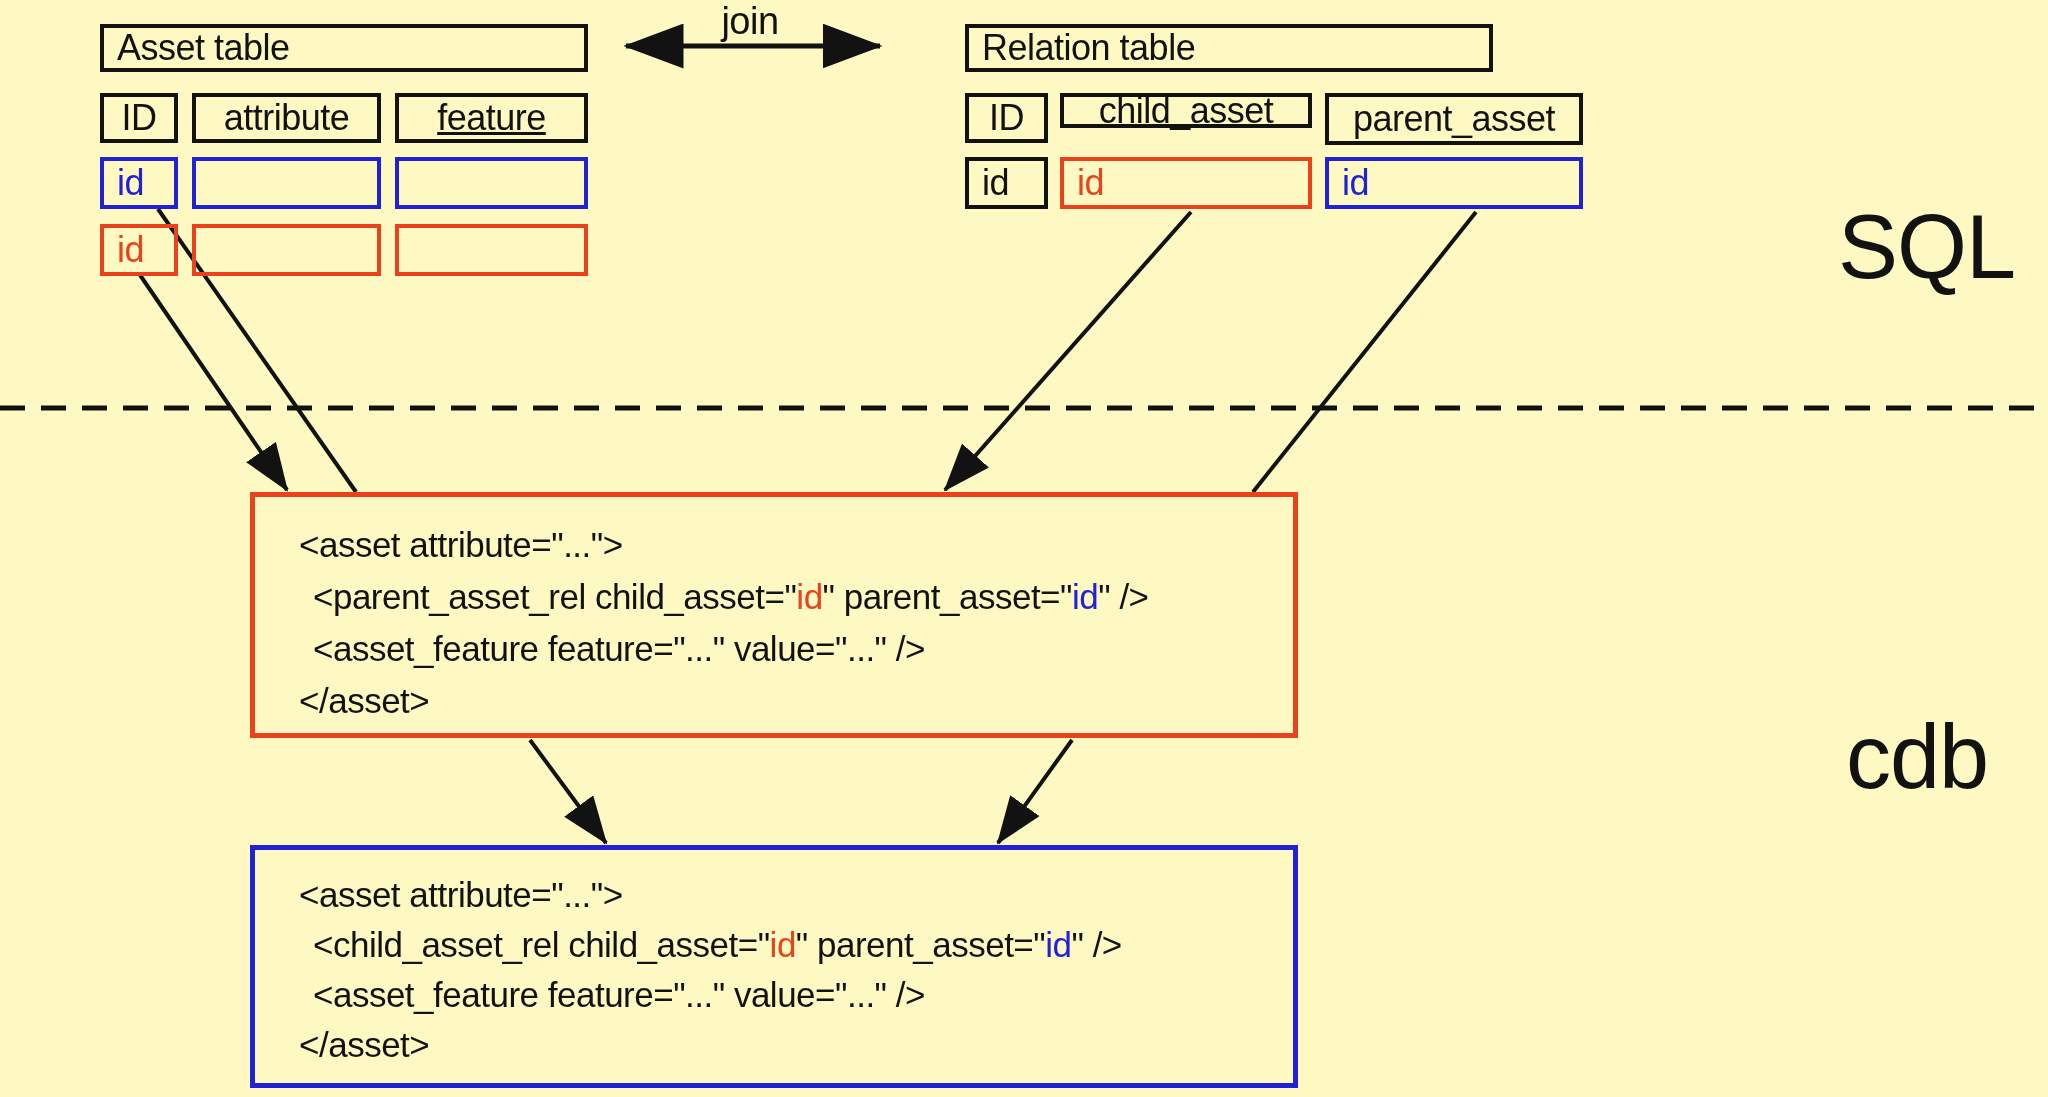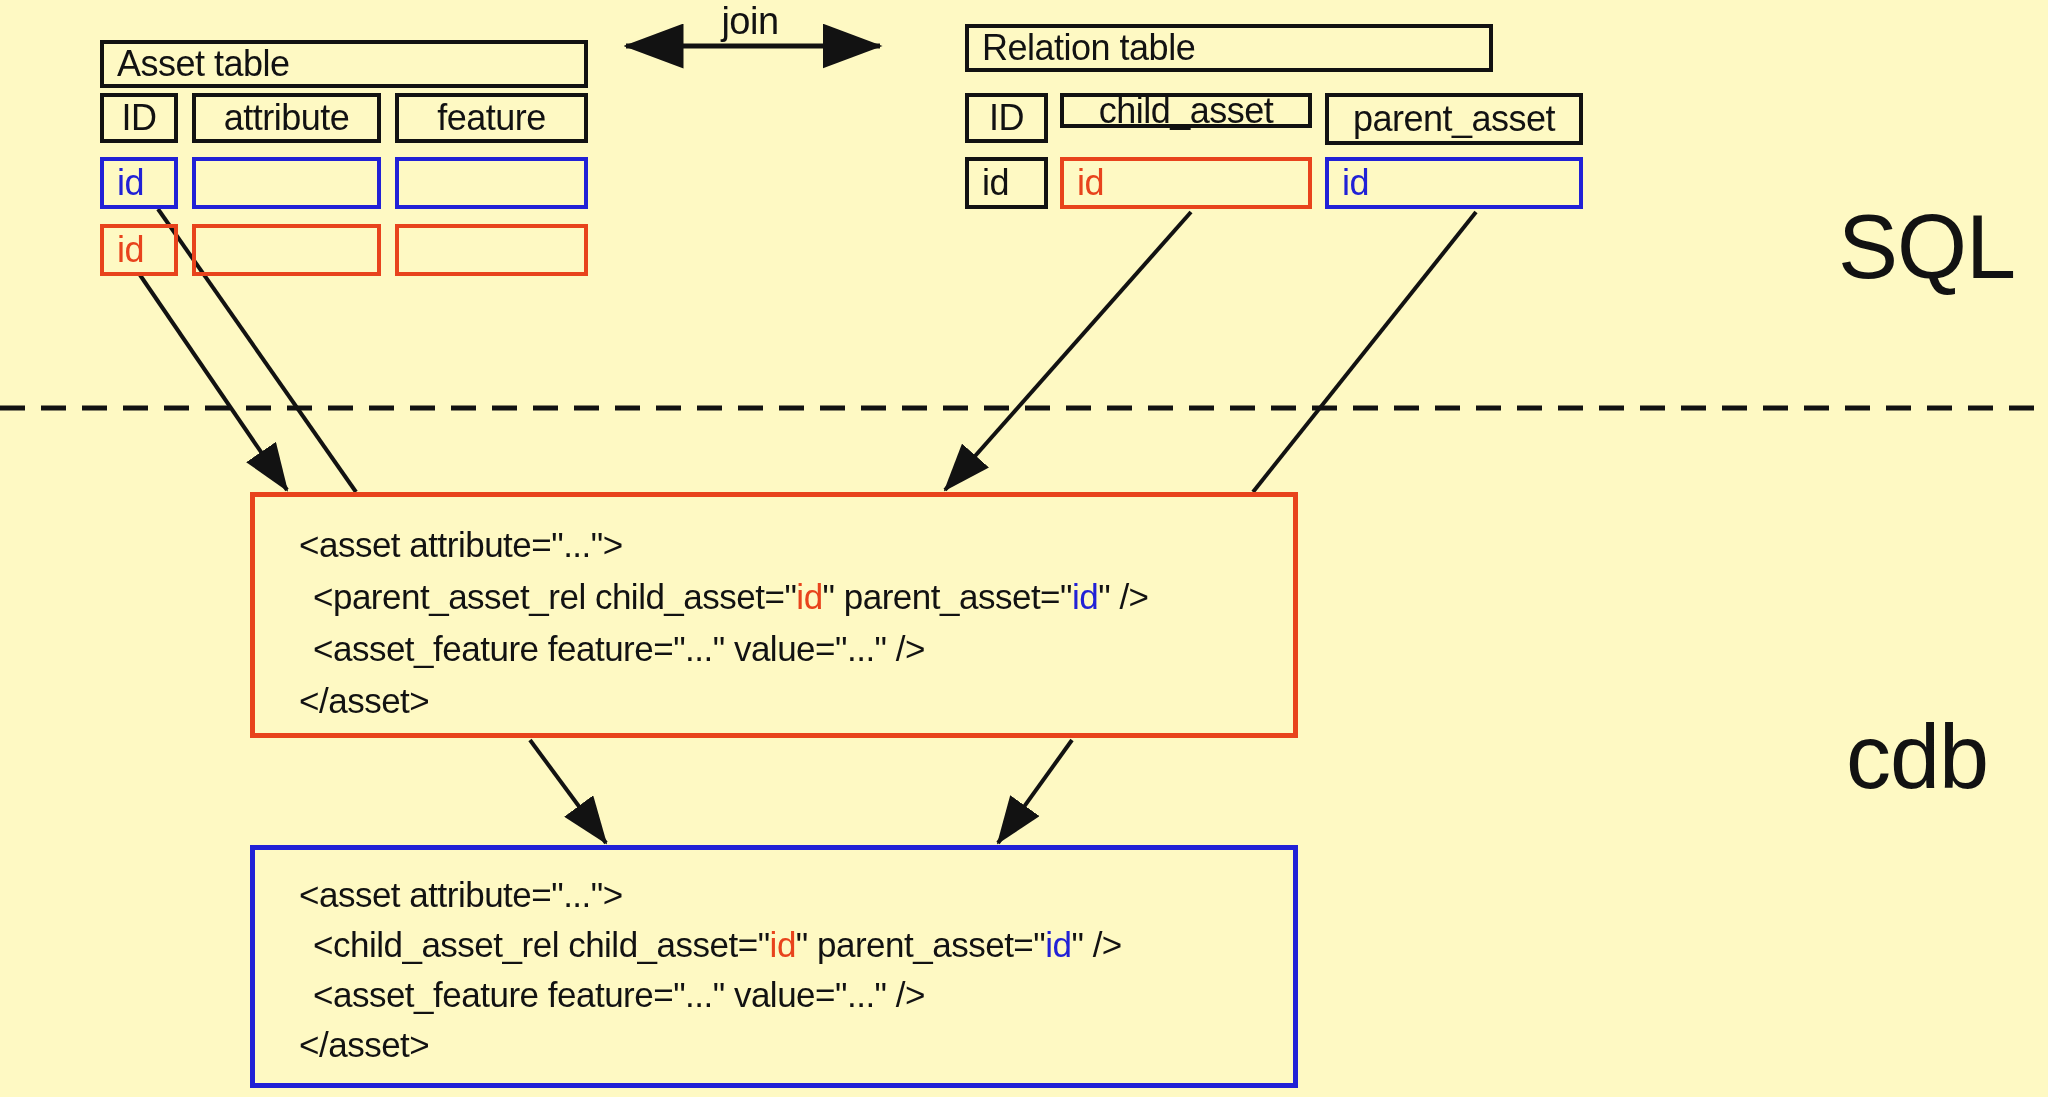--- a/index.html
+++ b/index.html
@@ -68,25 +68,25 @@
     <line x1="1191" y1="212" x2="945" y2="490" stroke="#121212" stroke-width="4" marker-end="url(#ah)"></line>
     <line x1="1476" y1="212" x2="1253" y2="492" stroke="#121212" stroke-width="4"></line>
 
     <line x1="530" y1="740" x2="606" y2="843" stroke="#121212" stroke-width="4" marker-end="url(#ah)"></line>
     <line x1="1072" y1="740" x2="998" y2="843" stroke="#121212" stroke-width="4" marker-end="url(#ah)"></line>
   </svg>
 
   <div class="join-label">join</div>
 
   <div>
-    <div class="cell pad" style="left:100px;top:24px;width:488px;height:48px;margin-top:16px;">Asset table</div>
+    <div class="cell pad" style="left:100px;top:24px;width:488px;height:48px;">Asset table</div>
 
     <div class="cell center" style="left:100px;top:93px;width:78px;height:50px;">ID</div>
     <div class="cell center" style="left:192px;top:93px;width:189px;height:50px;">attribute</div>
-    <div class="cell center" style="left:395px;top:93px;width:193px;height:50px;">feature</div>
+    <div class="cell center" style="left:395px;top:93px;width:193px;height:50px;text-decoration:underline;">feature</div>
 
     <div class="cell pad blue-b blue-t" style="left:100px;top:157px;width:78px;height:52px;">id</div>
     <div class="cell blue-b" style="left:192px;top:157px;width:189px;height:52px;"></div>
     <div class="cell blue-b" style="left:395px;top:157px;width:193px;height:52px;"></div>
 
     <div class="cell pad red-b red-t" style="left:100px;top:224px;width:78px;height:52px;">id</div>
     <div class="cell red-b" style="left:192px;top:224px;width:189px;height:52px;"></div>
     <div class="cell red-b" style="left:395px;top:224px;width:193px;height:52px;"></div>
   </div>
 

